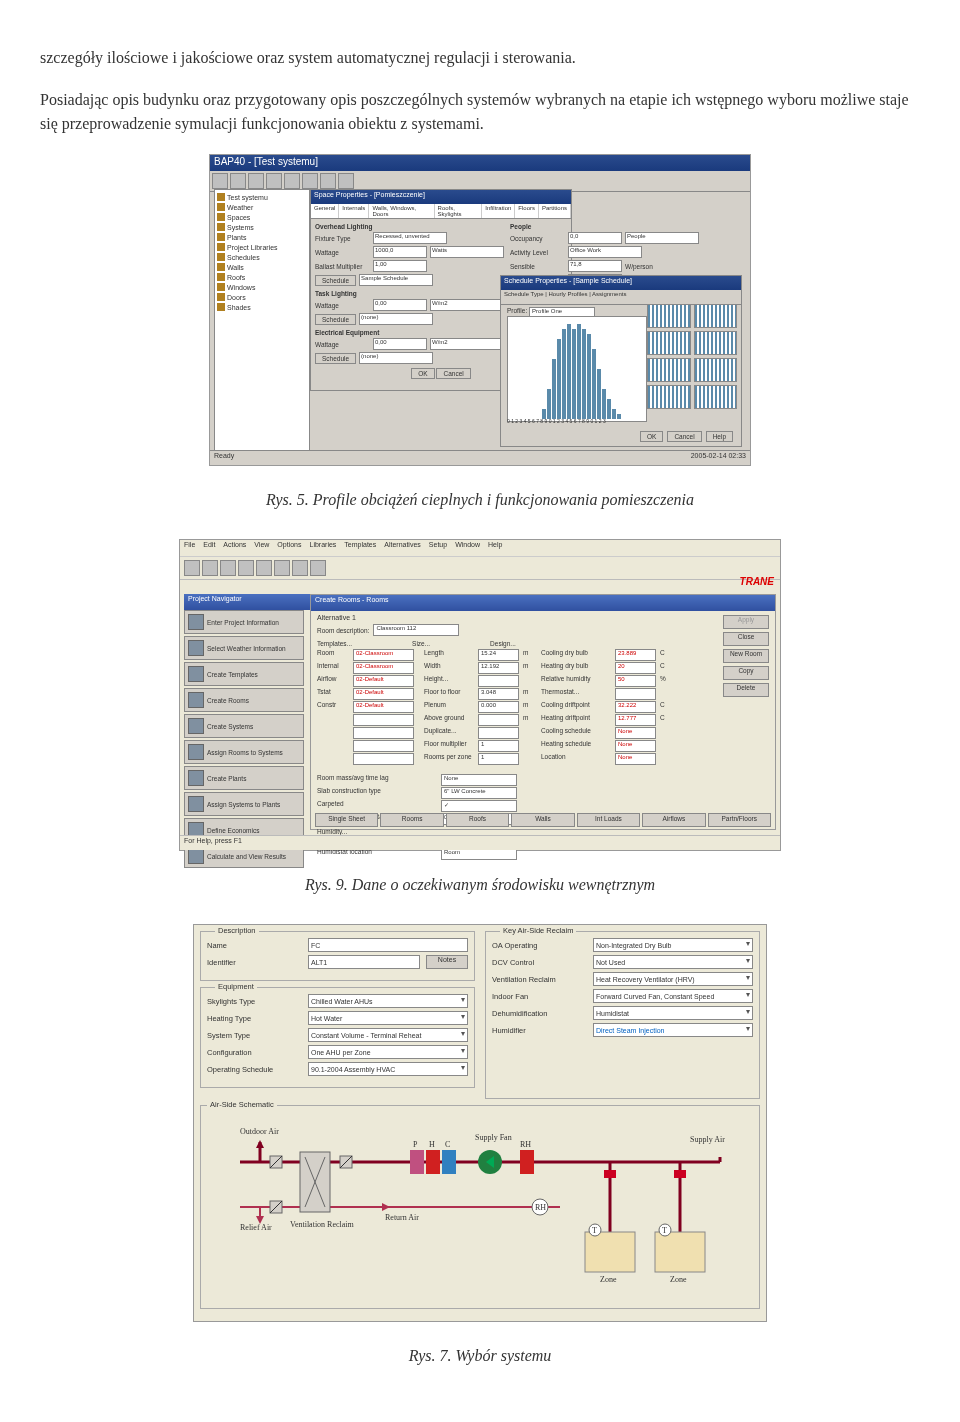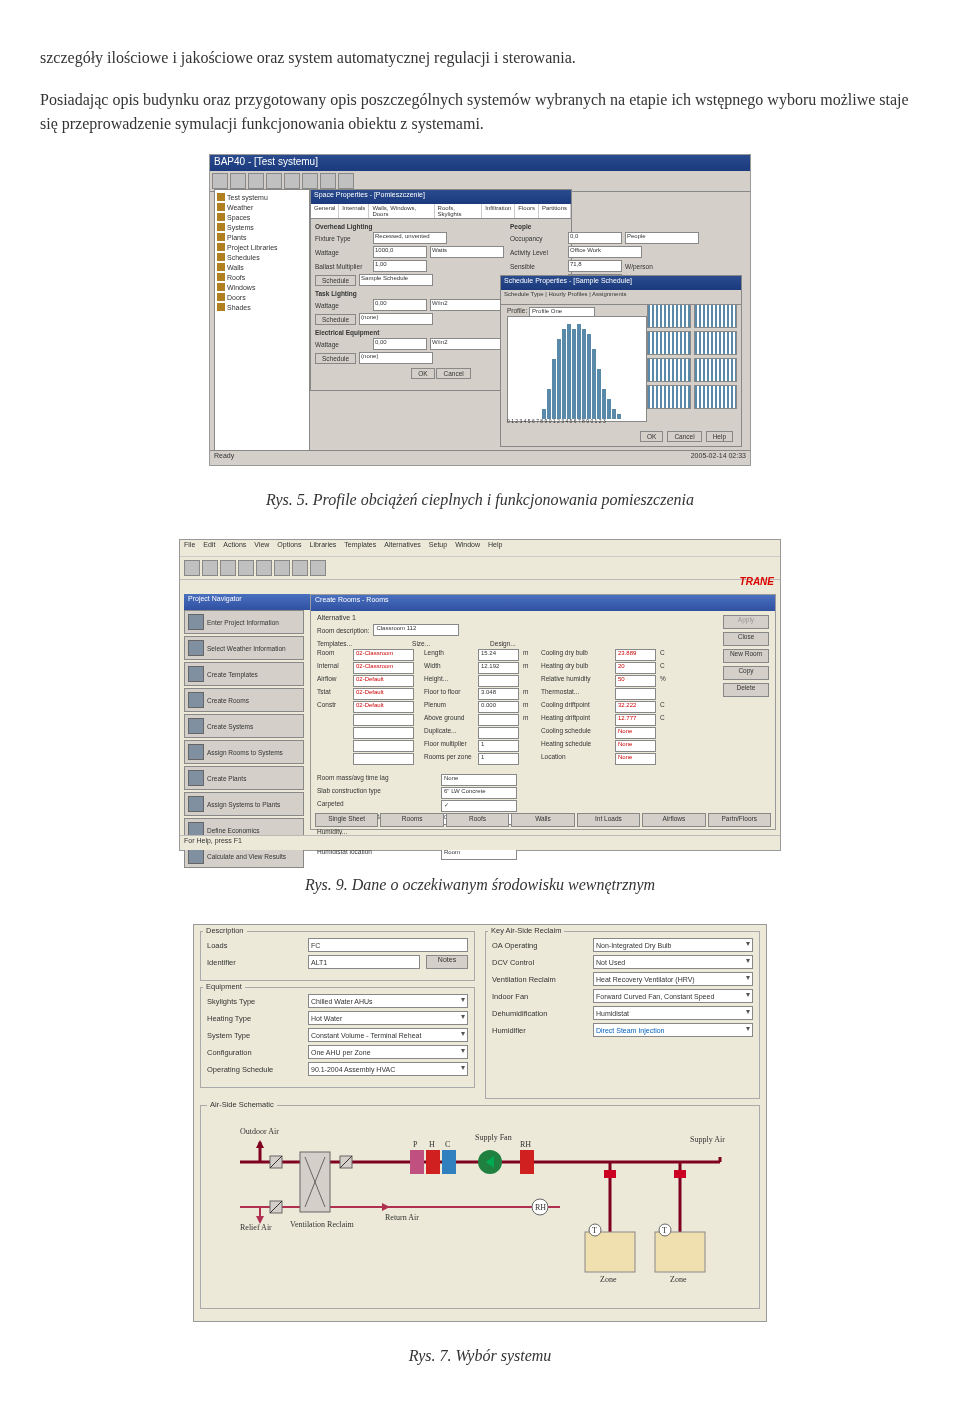--- a/index.html
+++ b/index.html
@@ -109,21 +109,21 @@
   .fig6 .main .alt{font-size:7px;padding:3px 6px}
   .fig6 .main .rbtns{position:absolute;right:6px;top:20px;display:flex;flex-direction:column;gap:3px}
   .fig6 .main .rbtns .rb{width:44px;height:12px;background:#d4d0c9;border:1px solid #888;font-size:6.5px;text-align:center}
   .fig6 .main .bottombar{position:absolute;bottom:2px;left:4px;right:4px;height:14px;display:flex;gap:2px;font-size:6.5px}
   .fig6 .main .bottombar .bb{flex:1;background:#d4d0c9;border:1px solid #888;text-align:center;padding:1px}
   .fig6 .status{position:absolute;bottom:0;left:0;right:0;height:12px;background:#ece9d8;border-top:1px solid #bbb;font-size:7px;padding:1px 4px}
 
   
   .fig7{width:560px;background:#ece9d8;border:1px solid #999;font-family:Tahoma,sans-serif;font-size:8px;padding:6px}
   .fig7 .grp{border:1px solid #aaa;padding:6px 6px 8px 6px;margin-bottom:6px;position:relative}
-  .fig7 .grp .gt{position:absolute;top:-6px;left:2px;background:#ece9d8;padding:0 3px;font-size:7.5px}
+  .fig7 .grp .gt{position:absolute;top:-6px;left:14px;background:#ece9d8;padding:0 3px;font-size:7.5px}
   .fig7 .row{display:flex;align-items:center;margin-bottom:3px;gap:6px;font-size:7.5px}
   .fig7 .lbl{width:95px}
   .fig7 .inp{background:#fff;border:1px solid #888;height:12px;flex:1;font-size:7px;padding:0 2px;display:flex;align-items:center}
   .fig7 .sel{position:relative}
   .fig7 .sel::after{content:"▾";position:absolute;right:2px;top:0;font-size:8px;color:#555}
   .fig7 .inp.blue{color:#0060c0}
   .fig7 .twocol{display:flex;gap:10px}
   .fig7 .twocol .col{flex:1}
   .fig7 .notes{width:40px;height:12px;background:#d4d0c9;border:1px solid #888;font-size:7px;text-align:center}
 
@@ -520,21 +520,21 @@
   <div class="status">For Help, press F1</div>
 </div>
 <p class="caption">Rys. 9. Dane o oczekiwanym środowisku wewnętrznym</p>
 
 <div class="fig fig7">
   <div class="twocol">
     <div class="col">
       <div class="grp">
         <span class="gt">Description</span>
         <div class="row">
-            <span class="lbl">Loads</span>
+            <span class="lbl">Name</span>
             <span class="inp">FC</span>
           </div>
         <div class="row">
             <span class="lbl">Identifier</span>
             <span class="inp">ALT1</span>
             <span class="notes">Notes</span>
           </div>
       </div>
       <div class="grp">
         <span class="gt">Equipment</span>

